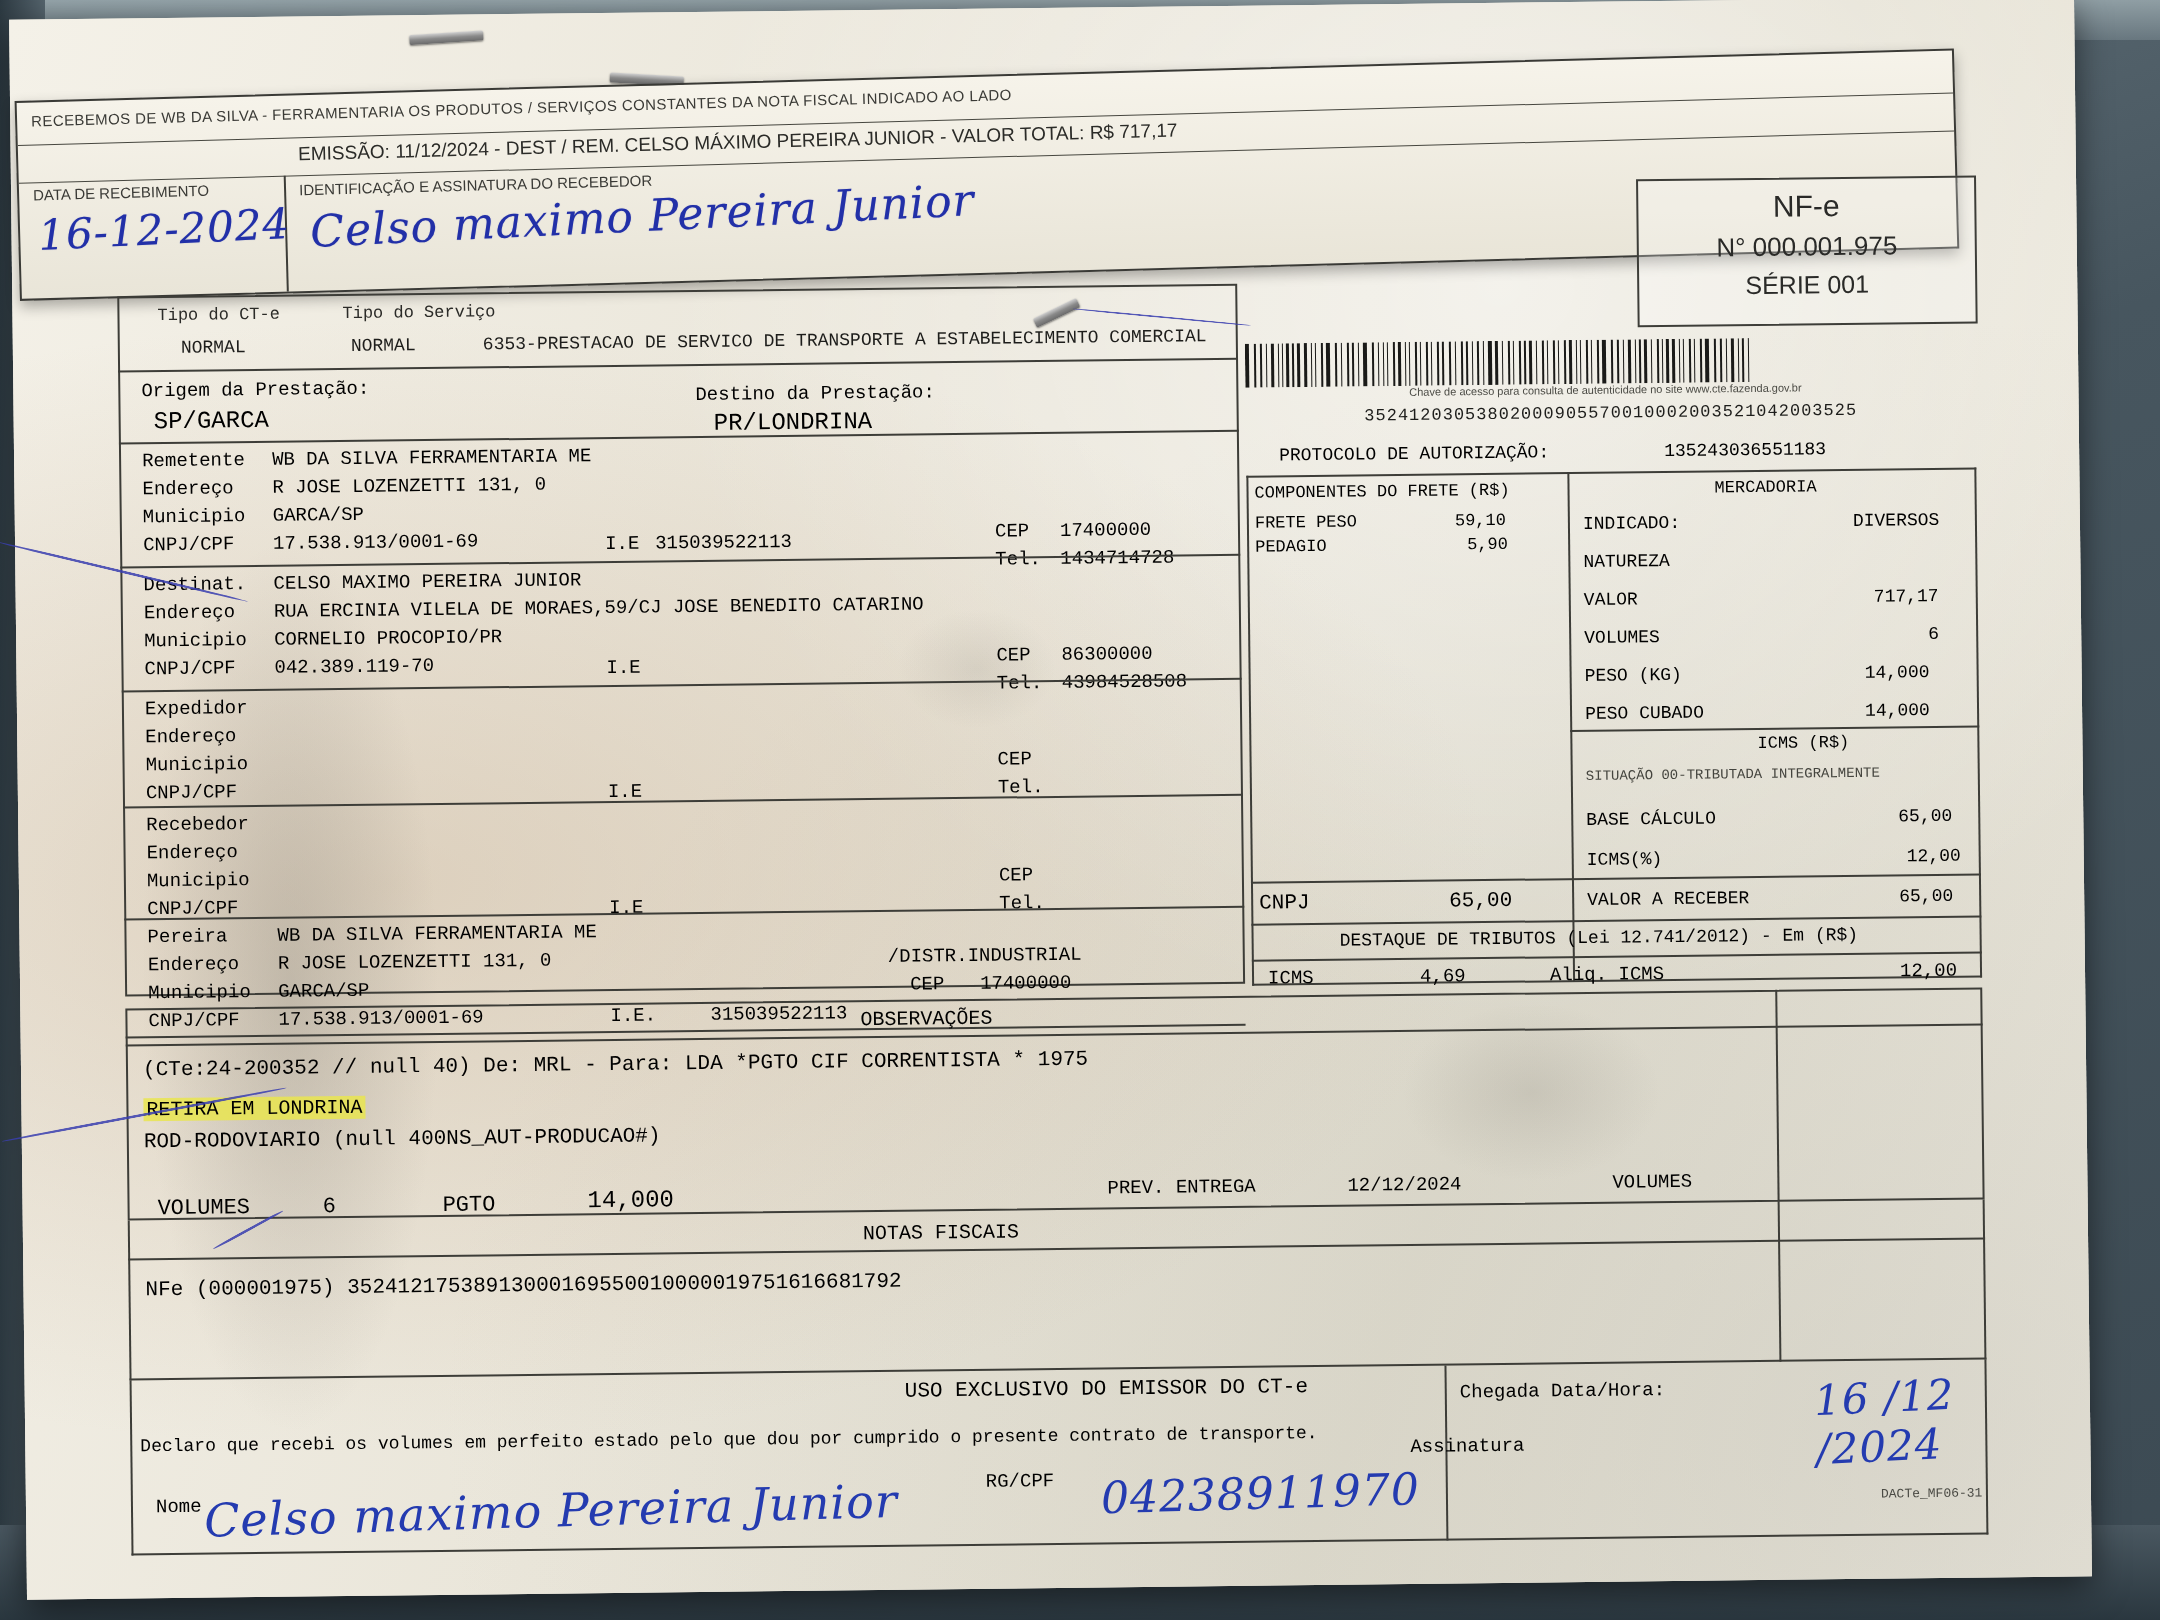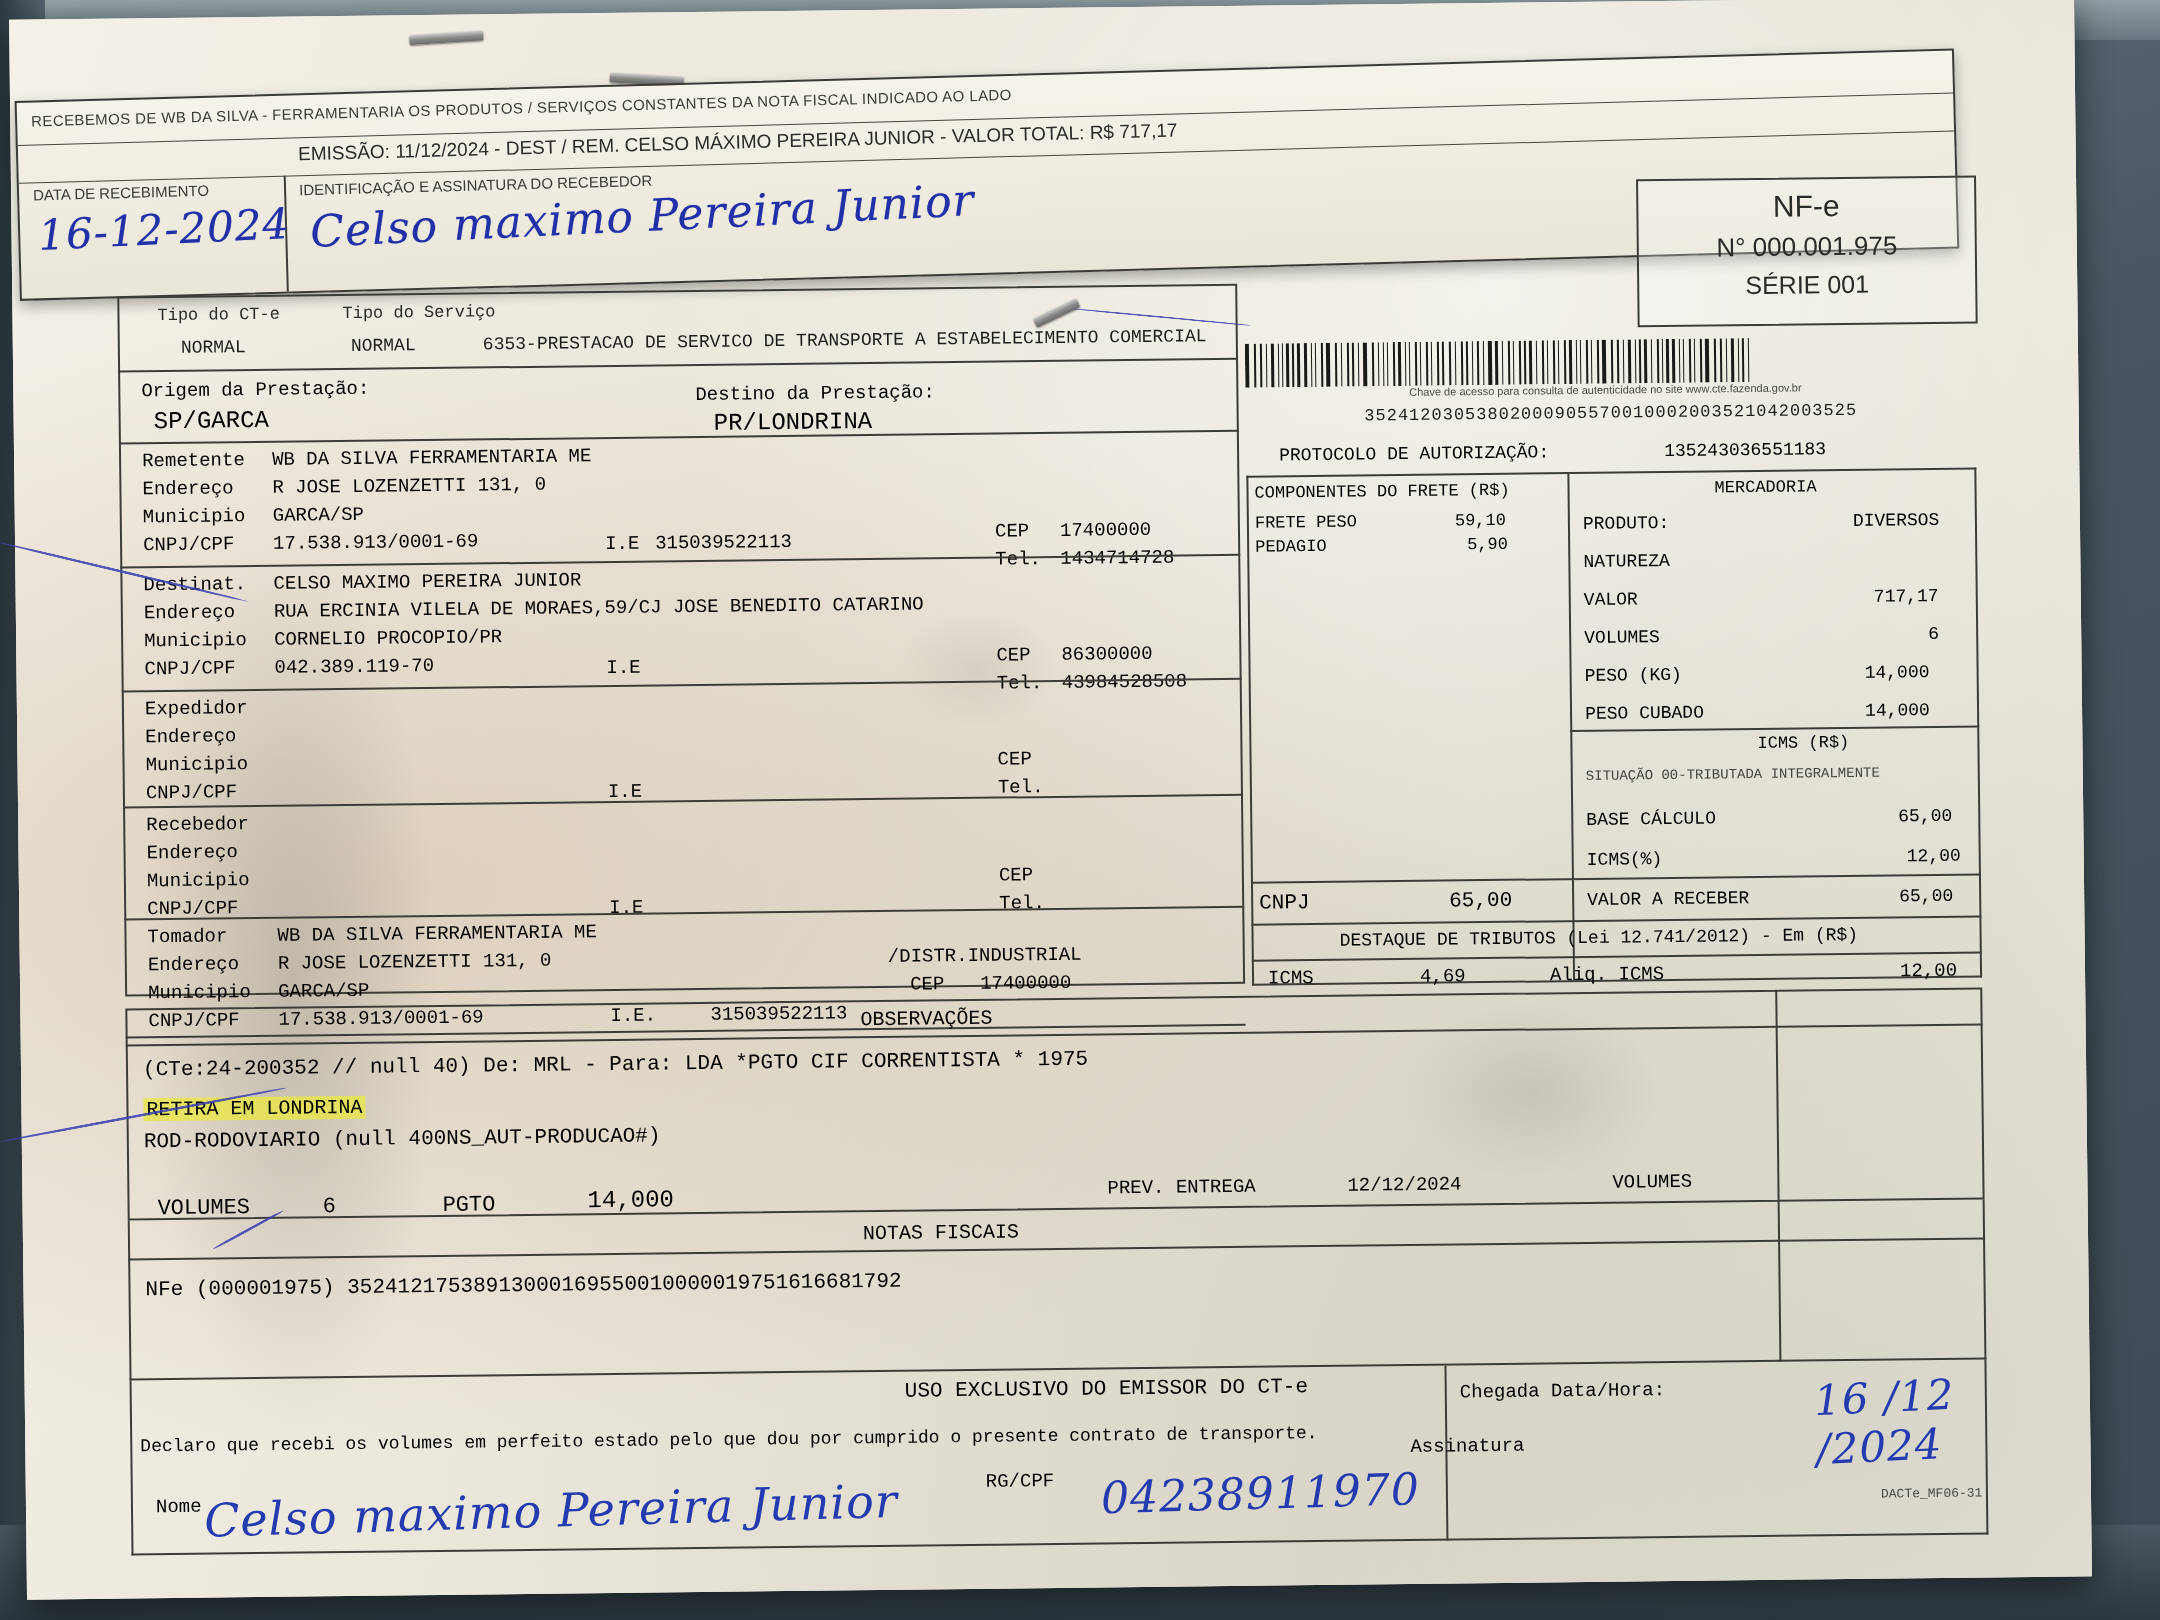--- a/index.html
+++ b/index.html
@@ -219,21 +219,21 @@
     <div class="mono" style="position:absolute; left:128px; top:824px; font-size:19px;">Endereço</div>
     <div class="mono" style="position:absolute; left:128px; top:852px; font-size:19px;">Municipio</div>
     <div class="mono" style="position:absolute; left:128px; top:880px; font-size:19px;">CNPJ/CPF</div>
     <div class="mono" style="position:absolute; left:590px; top:884px; font-size:19px;">I.E</div>
     <div class="mono" style="position:absolute; left:980px; top:856px; font-size:19px;">CEP</div>
     <div class="mono" style="position:absolute; left:980px; top:884px; font-size:19px;">Tel.</div>
   </div>
   <div class="line hline" style="left:105px; top:900px; width:1120px;"></div>
 
   <div>
-    <div class="mono" style="position:absolute; left:128px; top:908px; font-size:19px;">Tomador</div>
+    <div class="mono" style="position:absolute; left:128px; top:908px; font-size:19px;">Pereira</div>
     <div class="mono" style="position:absolute; left:258px; top:908px; font-size:19px;">WB DA SILVA FERRAMENTARIA ME</div>
     <div class="mono" style="position:absolute; left:128px; top:936px; font-size:19px;">Endereço</div>
     <div class="mono" style="position:absolute; left:258px; top:936px; font-size:19px;">R JOSE LOZENZETTI 131, 0</div>
     <div class="mono" style="position:absolute; left:868px; top:936px; font-size:19px;">/DISTR.INDUSTRIAL</div>
     <div class="mono" style="position:absolute; left:128px; top:964px; font-size:19px;">Municipio</div>
     <div class="mono" style="position:absolute; left:258px; top:964px; font-size:19px;">GARCA/SP</div>
     <div class="mono" style="position:absolute; left:890px; top:964px; font-size:19px;">CEP</div>
     <div class="mono" style="position:absolute; left:960px; top:964px; font-size:19px;">17400000</div>
     <div class="mono" style="position:absolute; left:128px; top:992px; font-size:19px;">CNPJ/CPF</div>
     <div class="mono" style="position:absolute; left:258px; top:992px; font-size:19px;">17.538.913/0001-69</div>
@@ -431,21 +431,21 @@
   <div style="position:absolute; left:1232px; top:470px; width:730px; height:510px; border:2px solid #3d3d38; border-top:none;"></div>
   <div class="line vline" style="left:1553px; top:470px; height:510px;"></div>
 
   <div class="mono" style="position:absolute; left:1240px; top:478px; font-size:17px;">COMPONENTES DO FRETE (R$)</div>
   <div class="mono" style="position:absolute; left:1240px; top:508px; font-size:17px;">FRETE PESO</div>
   <div class="mono" style="position:absolute; left:1440px; top:508px; font-size:17px;">59,10</div>
   <div class="mono" style="position:absolute; left:1240px; top:532px; font-size:17px;">PEDAGIO</div>
   <div class="mono" style="position:absolute; left:1452px; top:532px; font-size:17px;">5,90</div>
 
   <div class="mono" style="position:absolute; left:1700px; top:478px; font-size:17px;">MERCADORIA</div>
-  <div class="mono" style="position:absolute; left:1568px; top:512px; font-size:18px;">PRODUTO:</div>
+  <div class="mono" style="position:absolute; left:1568px; top:512px; font-size:18px;">INDICADO:</div>
   <div class="mono" style="position:absolute; left:1838px; top:512px; font-size:18px;font-family:Liberation Mono, monospace;">DIVERSOS</div>
   <div class="mono" style="position:absolute; left:1568px; top:550px; font-size:18px;">NATUREZA</div>
   <div class="mono" style="position:absolute; left:1568px; top:588px; font-size:18px;">VALOR</div>
   <div class="mono" style="position:absolute; left:1858px; top:588px; font-size:18px;">717,17</div>
   <div class="mono" style="position:absolute; left:1568px; top:626px; font-size:18px;">VOLUMES</div>
   <div class="mono" style="position:absolute; left:1912px; top:626px; font-size:18px;">6</div>
   <div class="mono" style="position:absolute; left:1568px; top:664px; font-size:18px;">PESO (KG)</div>
   <div class="mono" style="position:absolute; left:1848px; top:664px; font-size:18px;">14,000</div>
   <div class="mono" style="position:absolute; left:1568px; top:702px; font-size:18px;">PESO CUBADO</div>
   <div class="mono" style="position:absolute; left:1848px; top:702px; font-size:18px;">14,000</div>

